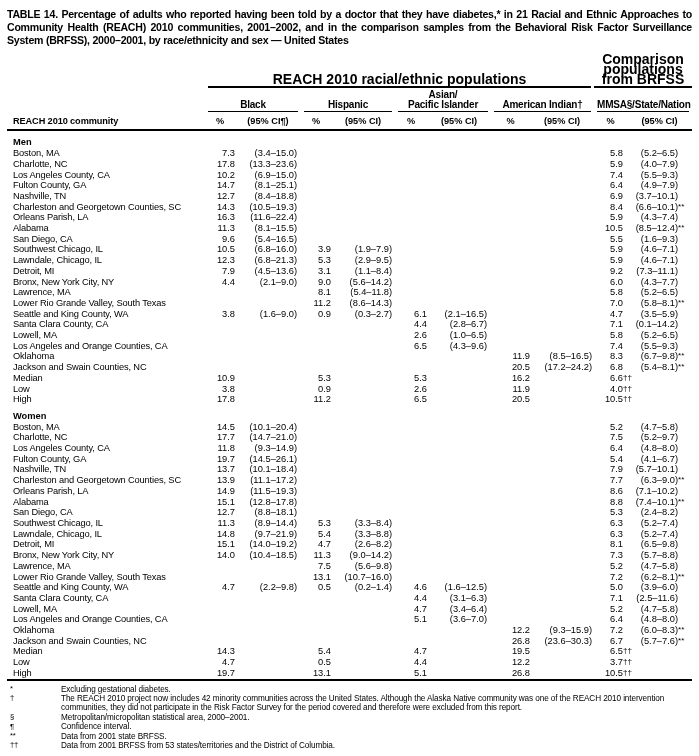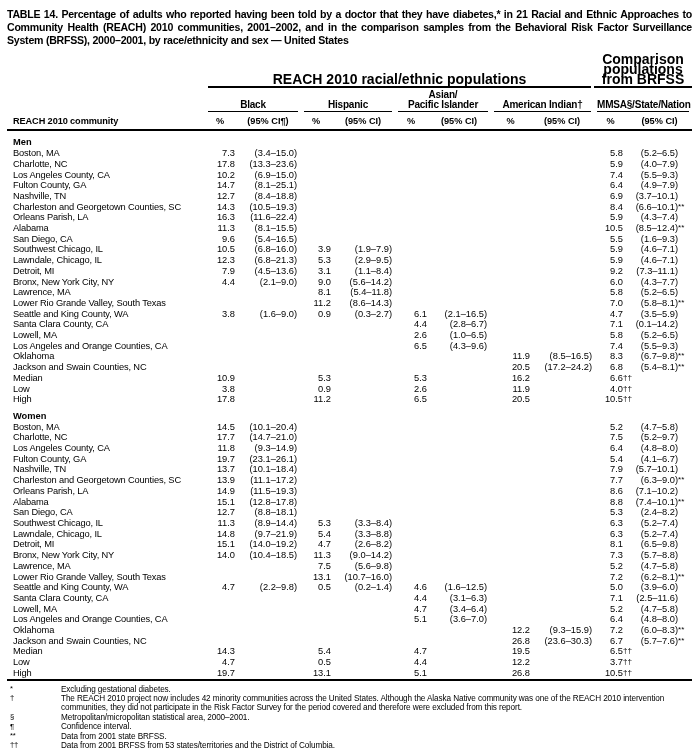--- a/index.html
+++ b/index.html
@@ -483,21 +483,21 @@
           <td class="pct"></td>
           <td class="ci"></td>
           <td class="pct"></td>
           <td class="ci"></td>
           <td class="pct">6.4</td>
           <td class="ci">(4.8–8.0)</td>
         </tr>
         <tr class="data-row">
           <td class="community">Fulton County, GA</td>
           <td class="pct">19.7</td>
-          <td class="ci">(23.1–26.1)</td>
+          <td class="ci">(14.5–26.1)</td>
           <td class="pct"></td>
           <td class="ci"></td>
           <td class="pct"></td>
           <td class="ci"></td>
           <td class="pct"></td>
           <td class="ci"></td>
           <td class="pct">5.4</td>
           <td class="ci">(4.1–6.7)</td>
         </tr>
         <tr class="data-row">

